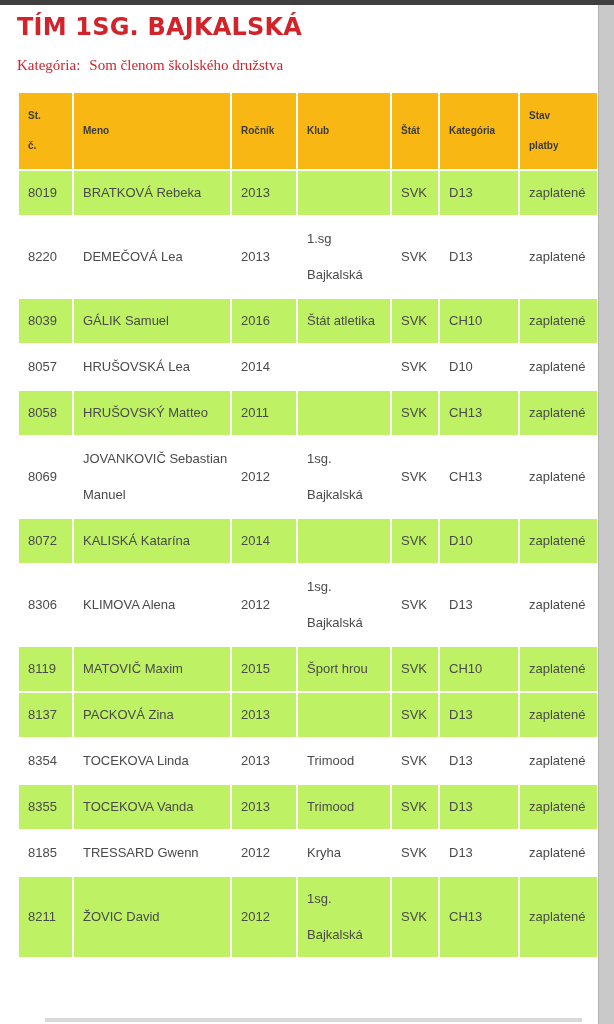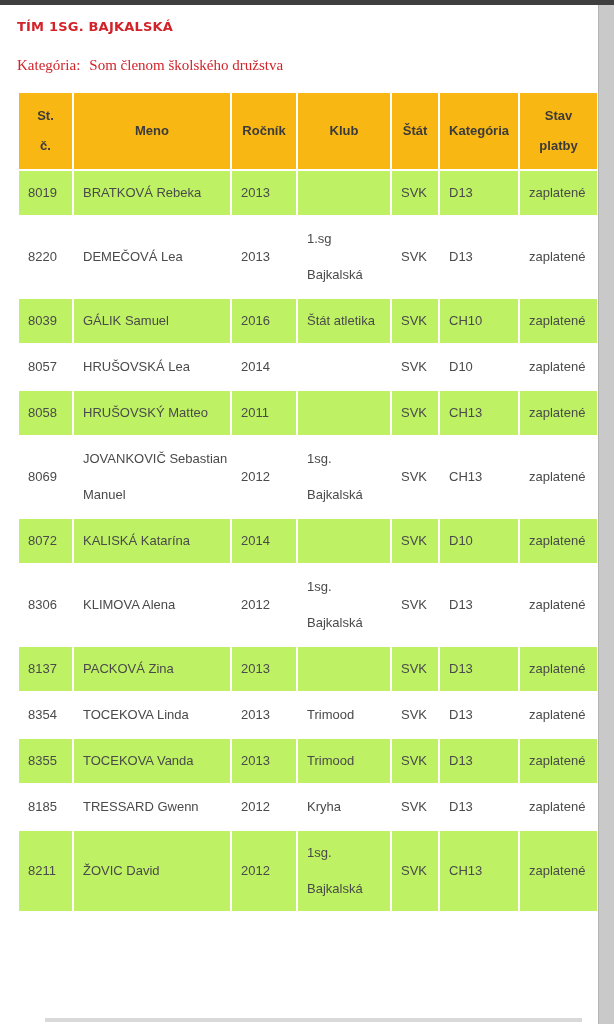--- a/index.html
+++ b/index.html
@@ -21,21 +21,21 @@
     background: #c9c9c9;
     border-left: 1px solid #b3b3b3;
   }
   .content {
     position: absolute; top: 5px; left: 17px;
     width: 566px;
   }
   h1.page-title {
     margin: 10px 0 0 0;
     font-family: "DejaVu Sans", sans-serif;
-    font-size: 13px; line-height: 24px;
+    font-size: 24px; line-height: 24px;
     font-weight: bold;
     color: #d2232a;
     letter-spacing: 0.2px;
   }
   .category-line {
     margin: 16px 0 0 0;
     font-family: Liberation Serif, serif;
     font-size: 15px; line-height: 20px;
     color: #d2232a;
   }
@@ -43,23 +43,23 @@
   table.team-table {
     margin-top: 16px;
     border-collapse: separate;
     border-spacing: 2px 2px;
     table-layout: fixed;
     width: 566px;
   }
   th {
     background: #f8b712;
     color: #3b3b3b;
-    font-size: 13px;
+    font-size: 10px;
     font-weight: bold;
-    text-align: center;
+    text-align: left;
     vertical-align: middle;
     line-height: 30px;
     padding: 8px 9px;
     white-space: pre;
     overflow: visible;
     margin-left: 36px;
   }
   td {
     color: #4a4a4a;
     font-size: 13px;
@@ -186,20 +186,29 @@
     <td>8306</td>
     <td>KLIMOVA Alena</td>
     <td>2012</td>
     <td>1sg.
 Bajkalská</td>
     <td>SVK</td>
     <td>D13</td>
     <td>zaplatené</td>
   </tr>
         <tr class="gray">
+    <td>8119</td>
+    <td>MATOVIČ Maxim</td>
+    <td>2015</td>
+    <td>Šport hrou</td>
+    <td>SVK</td>
+    <td>CH10</td>
+    <td>zaplatené</td>
+  </tr>
+        <tr class="gray">
     <td>8137</td>
     <td>PACKOVÁ Zina</td>
     <td>2013</td>
     <td></td>
     <td>SVK</td>
     <td>D13</td>
     <td>zaplatené</td>
   </tr>
         <tr class="white">
     <td>8354</td>

